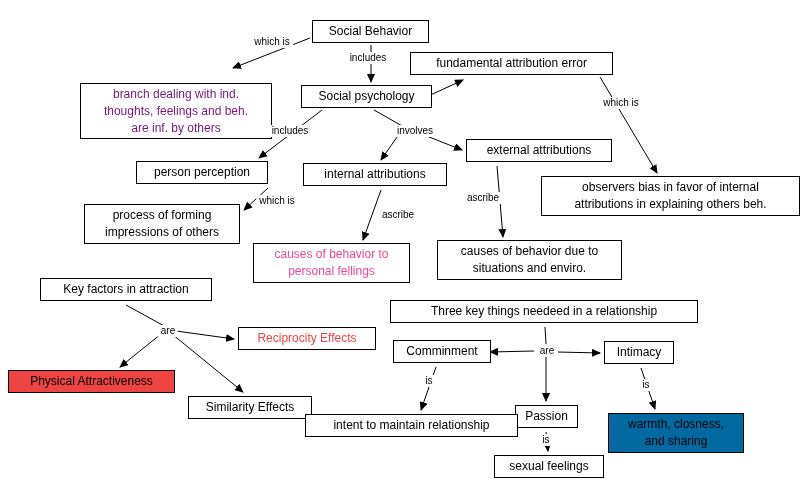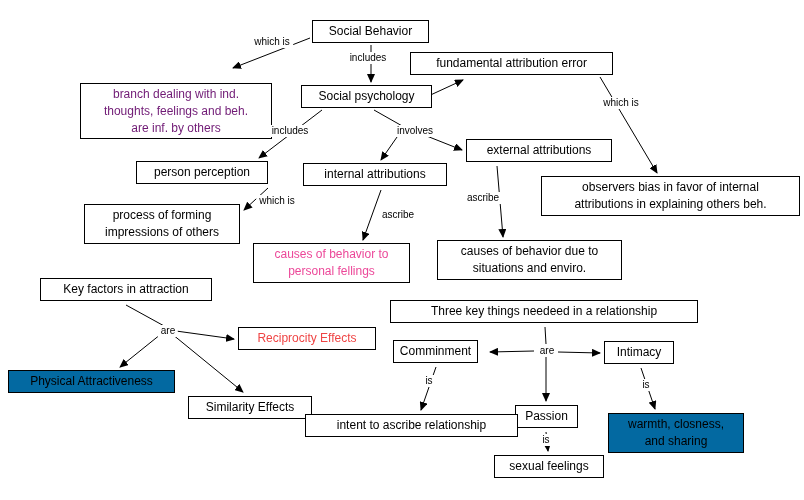--- a/index.html
+++ b/index.html
@@ -90,26 +90,26 @@
 attributions in explaining others beh.</div>
     <div class="node" style="left: 84px; top: 204px; width: 156px; border-color: rgb(0, 0, 0); background: rgb(255, 255, 255); color: rgb(0, 0, 0);">process of forming
 impressions of others</div>
     <div class="node" style="left: 253px; top: 243px; width: 157px; border-color: rgb(0, 0, 0); background: rgb(255, 255, 255); color: #ec4899;">causes of behavior to
 personal fellings</div>
     <div class="node" style="left: 437px; top: 240px; width: 185px; border-color: rgb(0, 0, 0); background: rgb(255, 255, 255); color: rgb(0, 0, 0);">causes of behavior due to
 situations and enviro.</div>
     <div class="node" style="left: 40px; top: 278px; width: 172px; border-color: rgb(0, 0, 0); background: rgb(255, 255, 255); color: rgb(0, 0, 0);">Key factors in attraction</div>
     <div class="node" style="left: 390px; top: 300px; width: 308px; border-color: rgb(0, 0, 0); background: rgb(255, 255, 255); color: rgb(0, 0, 0);">Three key things needeed in a relationship</div>
     <div class="node" style="left: 238px; top: 327px; width: 138px; border-color: rgb(0, 0, 0); background: rgb(255, 255, 255); color: #ef4444;">Reciprocity Effects</div>
-    <div class="node" style="left: 393px; top: 340px; width: 85px; border-color: rgb(0, 0, 0); background: rgb(255, 255, 255); color: rgb(0, 0, 0);">Comminment</div>
+    <div class="node" style="left: 393px; top: 340px; width: 98px; border-color: rgb(0, 0, 0); background: rgb(255, 255, 255); color: rgb(0, 0, 0);">Comminment</div>
     <div class="node" style="left: 604px; top: 341px; width: 70px; border-color: rgb(0, 0, 0); background: rgb(255, 255, 255); color: rgb(0, 0, 0);">Intimacy</div>
-    <div class="node" style="left: 8px; top: 370px; width: 167px; border-color: rgb(0, 0, 0); background: #0369a1; color: rgb(0, 0, 0);">Physical Attractiveness</div>
+    <div class="node" style="left: 8px; top: 370px; width: 167px; border-color: rgb(0, 0, 0); background: #ef4444; color: rgb(0, 0, 0);">Physical Attractiveness</div>
     <div class="node" style="left: 188px; top: 396px; width: 124px; border-color: rgb(0, 0, 0); background: rgb(255, 255, 255); color: rgb(0, 0, 0);">Similarity Effects</div>
     <div class="node" style="left: 515px; top: 405px; width: 63px; border-color: rgb(0, 0, 0); background: rgb(255, 255, 255); color: rgb(0, 0, 0);">Passion</div>
-    <div class="node" style="left: 305px; top: 414px; width: 213px; border-color: rgb(0, 0, 0); background: rgb(255, 255, 255); color: rgb(0, 0, 0);">intent to ascribe relationship</div>
+    <div class="node" style="left: 305px; top: 414px; width: 213px; border-color: rgb(0, 0, 0); background: rgb(255, 255, 255); color: rgb(0, 0, 0);">intent to maintain relationship</div>
     <div class="node" style="left: 608px; top: 413px; width: 136px; border-color: rgb(0, 0, 0); background: #0369a1; color: rgb(0, 0, 0);">warmth, closness,
 and sharing</div>
     <div class="node" style="left: 494px; top: 455px; width: 110px; border-color: rgb(0, 0, 0); background: rgb(255, 255, 255); color: rgb(0, 0, 0);">sexual feelings</div>
     <div class="edge-label" style="left: 272px; top: 42px; color: rgb(0, 0, 0);">which is</div>
     <div class="edge-label" style="left: 368px; top: 58px; color: rgb(0, 0, 0);">includes</div>
     <div class="edge-label" style="left: 290px; top: 131px; color: rgb(0, 0, 0);">includes</div>
     <div class="edge-label" style="left: 415px; top: 131px; color: rgb(0, 0, 0);">involves</div>
     <div class="edge-label" style="left: 621px; top: 103px; color: rgb(0, 0, 0);">which is</div>
     <div class="edge-label" style="left: 277px; top: 201px; color: rgb(0, 0, 0);">which is</div>
     <div class="edge-label" style="left: 398px; top: 215px; color: rgb(0, 0, 0);">ascribe</div>

